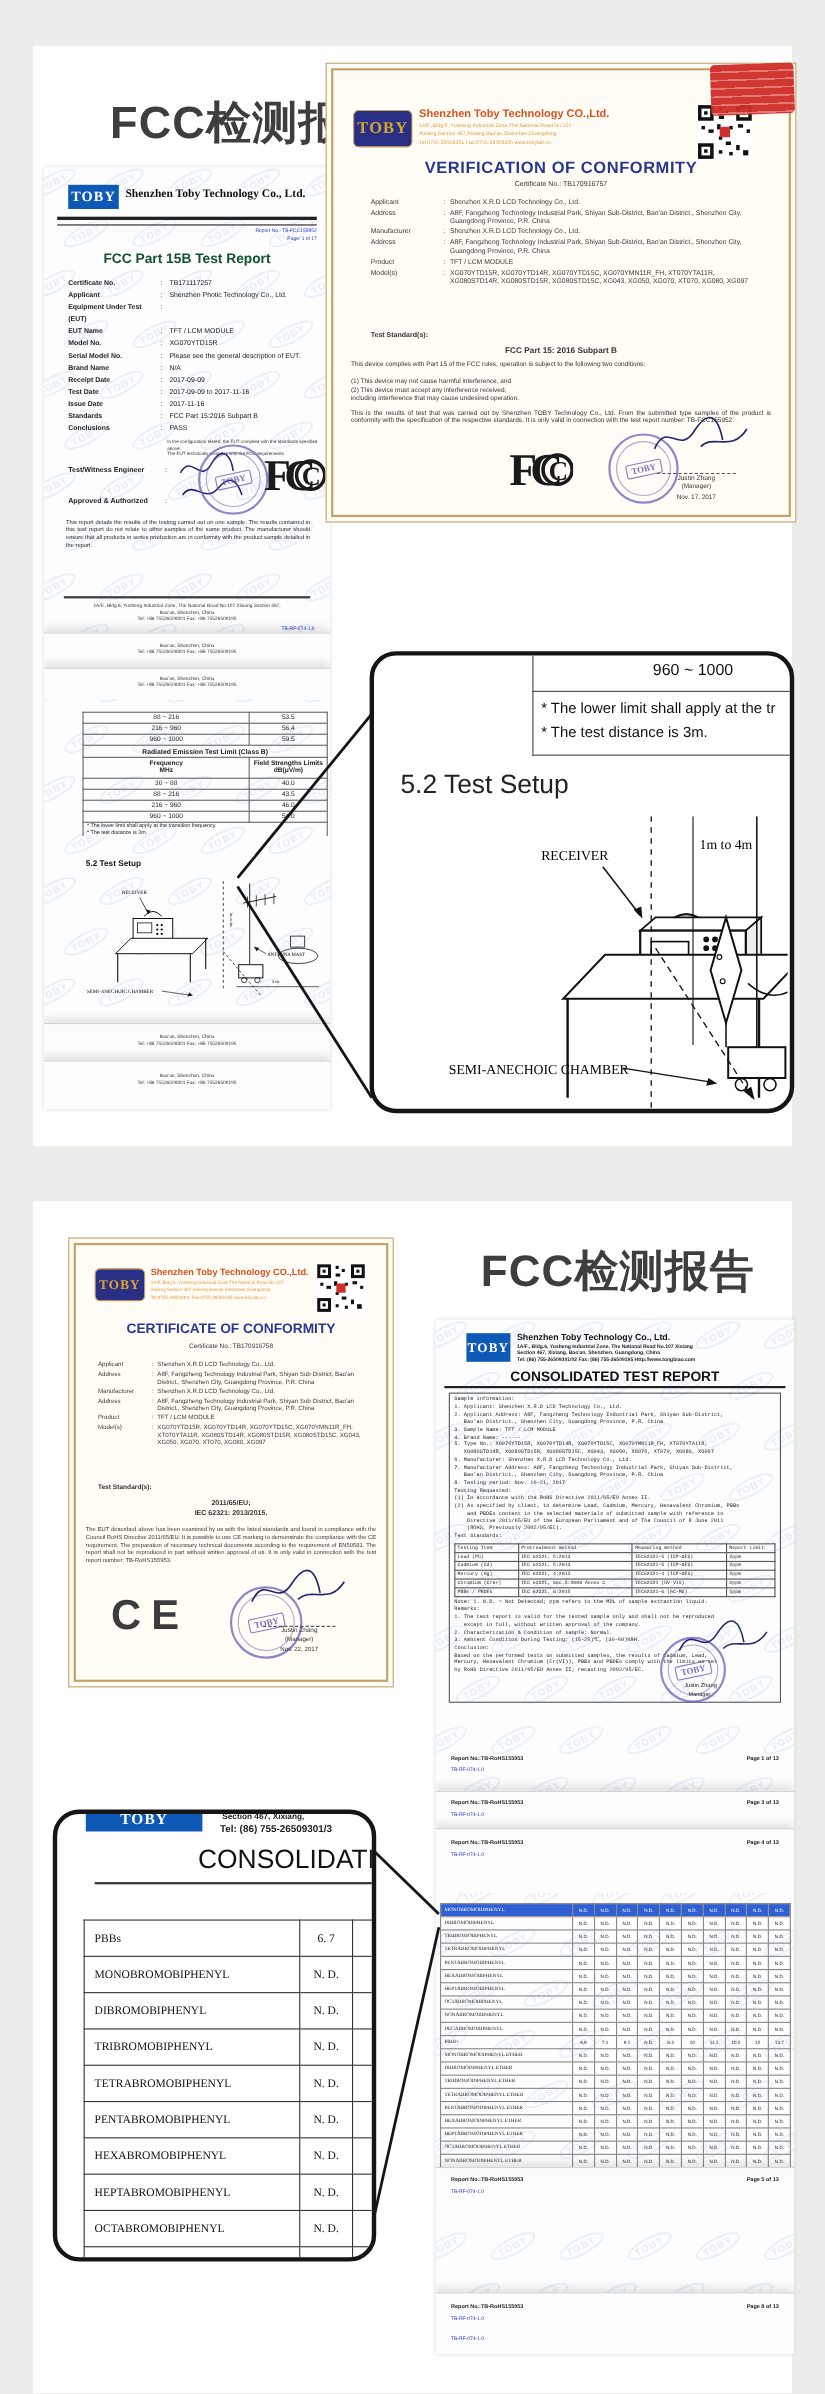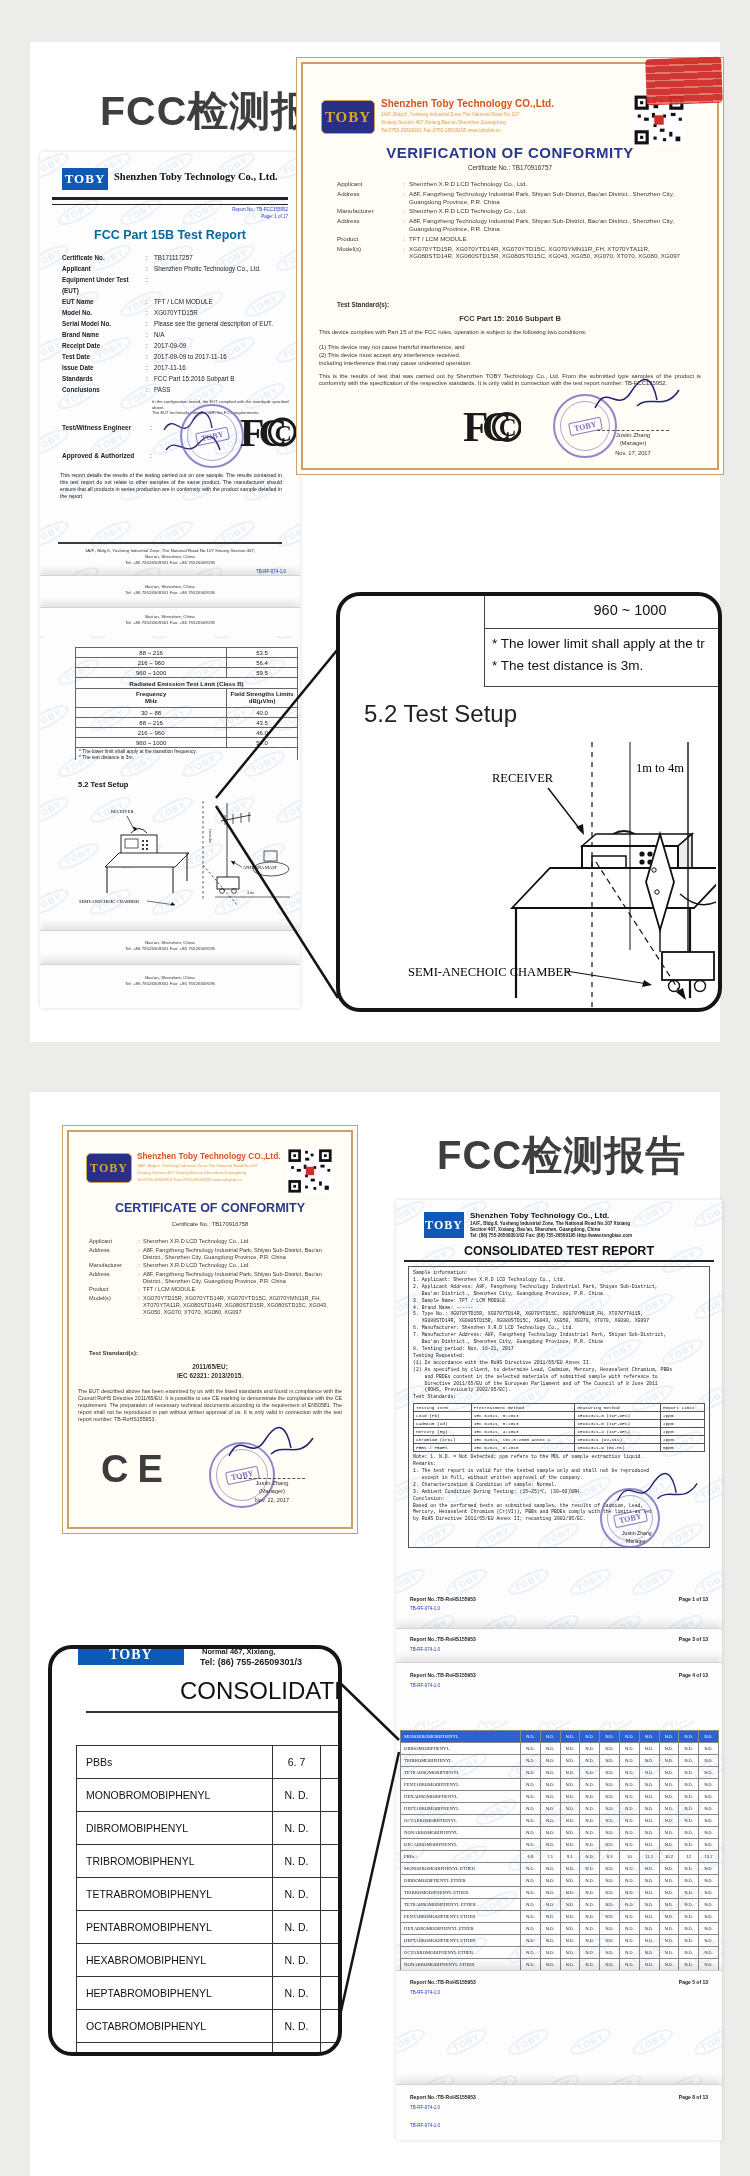--- a/index.html
+++ b/index.html
@@ -27,21 +27,21 @@
   .etab{border-collapse:collapse;font-family:"Liberation Sans",sans-serif}
   .etab td{border:0.8px solid #666;font-size:6px;color:#222;text-align:center;padding:1.5px 2px}
   .etab td.hdr{font-weight:700;font-size:6.2px}
   .etab td.sub{font-weight:700;font-size:6px;line-height:7.5px}
   .etab td.fn{text-align:left;font-size:4.9px;border-top:none;border-bottom:none;padding:0.5px 3px}
   .mtab{border-collapse:collapse;table-layout:fixed}
   .mtab td{border:0.5px solid #888;font-size:4.2px;color:#222;text-align:center;padding:0;height:11px;overflow:hidden;white-space:nowrap}
   .mtab td.mn{text-align:left;padding-left:3px;font-family:"Liberation Serif",serif;font-size:4.7px}
   .mtab tr.hl td{background:#2e5fd3;color:#fff}
   .ctab{border-collapse:collapse;table-layout:fixed}
-  .ctab td{border:1.5px solid #333;height:30px;font-family:Liberation Sans, sans-serif;font-size:10.5px;color:#111;white-space:nowrap;overflow:hidden}
+  .ctab td{border:1.5px solid #333;height:30px;font-family:Liberation Serif, serif;font-size:10.5px;color:#111;white-space:nowrap;overflow:hidden}
   .ctab td.cn{text-align:left;padding-left:9px}
   .ctab td.cv{text-align:center}
   .stamp{position:absolute;border:2px solid rgba(106,92,185,.75);border-radius:50%;display:flex;align-items:center;justify-content:center}
   .stamp::before{content:"";position:absolute;inset:5px;border:1px solid rgba(106,92,185,.55);border-radius:50%}
   .stamp i{font:700 8px "Liberation Serif",serif;color:rgba(106,92,185,.9);border:1px solid rgba(106,92,185,.8);padding:1px 4px;transform:rotate(-12deg);font-style:normal;border-radius:2px}
   .goldcert{position:absolute;background:#fffdf6;border:1px solid #c6a169}
   .goldcert .inner{position:absolute;inset:4px;border:2px solid #c6a169}
   .bluecode{color:#2636c0;font-size:4.5px}
   .footline{color:#333;text-align:center;font-size:4.4px;line-height:6.3px}
   .il{white-space:pre;font:4.8px "Liberation Mono",monospace;line-height:6.9px;color:#222}
@@ -150,21 +150,21 @@
         <span style="left: 110px; top: 834px;">TOBY</span>
         <span style="left: 172px; top: 834px;">TOBY</span>
         <span style="left: 234px; top: 834px;">TOBY</span>
       </div>
 
     <div class="a toby-blue" style="left:22px;top:16px;width:46px;height:22px">TOBY</div>
     <div class="a" style="left:74px;top:19px;font:700 10.5px 'Liberation Serif',serif;color:#111">Shenzhen Toby Technology Co., Ltd.</div>
     <div class="a" style="left:12px;top:45px;width:236px;height:4px;border-top:3px solid #222;border-bottom:1px solid #222"></div>
     <div class="a bluecode" style="right:12px;top:55px;text-align:right">Report No.: TB-FCC155952</div>
     <div class="a bluecode" style="right:12px;top:62px;text-align:right">Page: 1 of 17</div>
-    <div class="a" style="left:0;top:76px;width:260px;text-align:center;font-weight:700;font-size:12.5px;color:#0369a1">FCC Part 15B Test Report</div>
+    <div class="a" style="left:0;top:76px;width:260px;text-align:center;font-weight:700;font-size:12.5px;color:#14532d">FCC Part 15B Test Report</div>
     <div class="a" style="left:22px;top:100px;width:226px">
 
     <div class="kvr">
           <span class="kl">Certificate No.</span>
           <span class="kc">:</span>
           <span class="kv2">TB171117257</span>
         </div>
         <div class="kvr">
           <span class="kl">Applicant</span>
           <span class="kc">:</span>
@@ -1180,21 +1180,21 @@
     <div class="band" style="top:884px;height:56px">
       <div class="a rn" style="left:14px;top:9px">Report No.:TB-RoHS155953</div>
       <div class="a pgn" style="right:14px;top:9px">Page 8 of 13</div>
       <div class="a bluecode" style="left:14px;top:20px">TB-RF-074-1.0</div>
       <div class="a bluecode" style="left:14px;top:38px">TB-RF-074-1.0</div>
     </div>
   </div>
 
   <div class="callout" style="left:48px;top:1645px;width:286px;height:403px">
     <div class="a toby-blue" style="left:26px;top:-4px;width:106px;height:20px;font-size:14px">TOBY</div>
-    <div class="a" style="left:150px;top:-2px;font-weight:700;font-size:7.5px;color:#222;white-space:nowrap">Normal 467, Xixiang,</div>
+    <div class="a" style="left:150px;top:-2px;font-weight:700;font-size:7.5px;color:#222;white-space:nowrap">Section 467, Xixiang,</div>
     <div class="a" style="left:148px;top:8px;font-weight:700;font-size:9px;color:#222;white-space:nowrap">Tel: (86) 755-26509301/3</div>
     <div class="a" style="left:128px;top:28px;font-weight:400;font-size:24px;color:#111;white-space:nowrap">CONSOLIDATED TEST REPORT</div>
     <div class="a" style="left:34px;top:62px;width:300px;height:1.5px;background:#333"></div>
     <table class="ctab a" style="left:24px;top:96px;width:310px">
       <colgroup>
           <col style="width:196px">
           <col style="width:48px">
           <col style="width:66px">
         </colgroup>
       <tbody>

